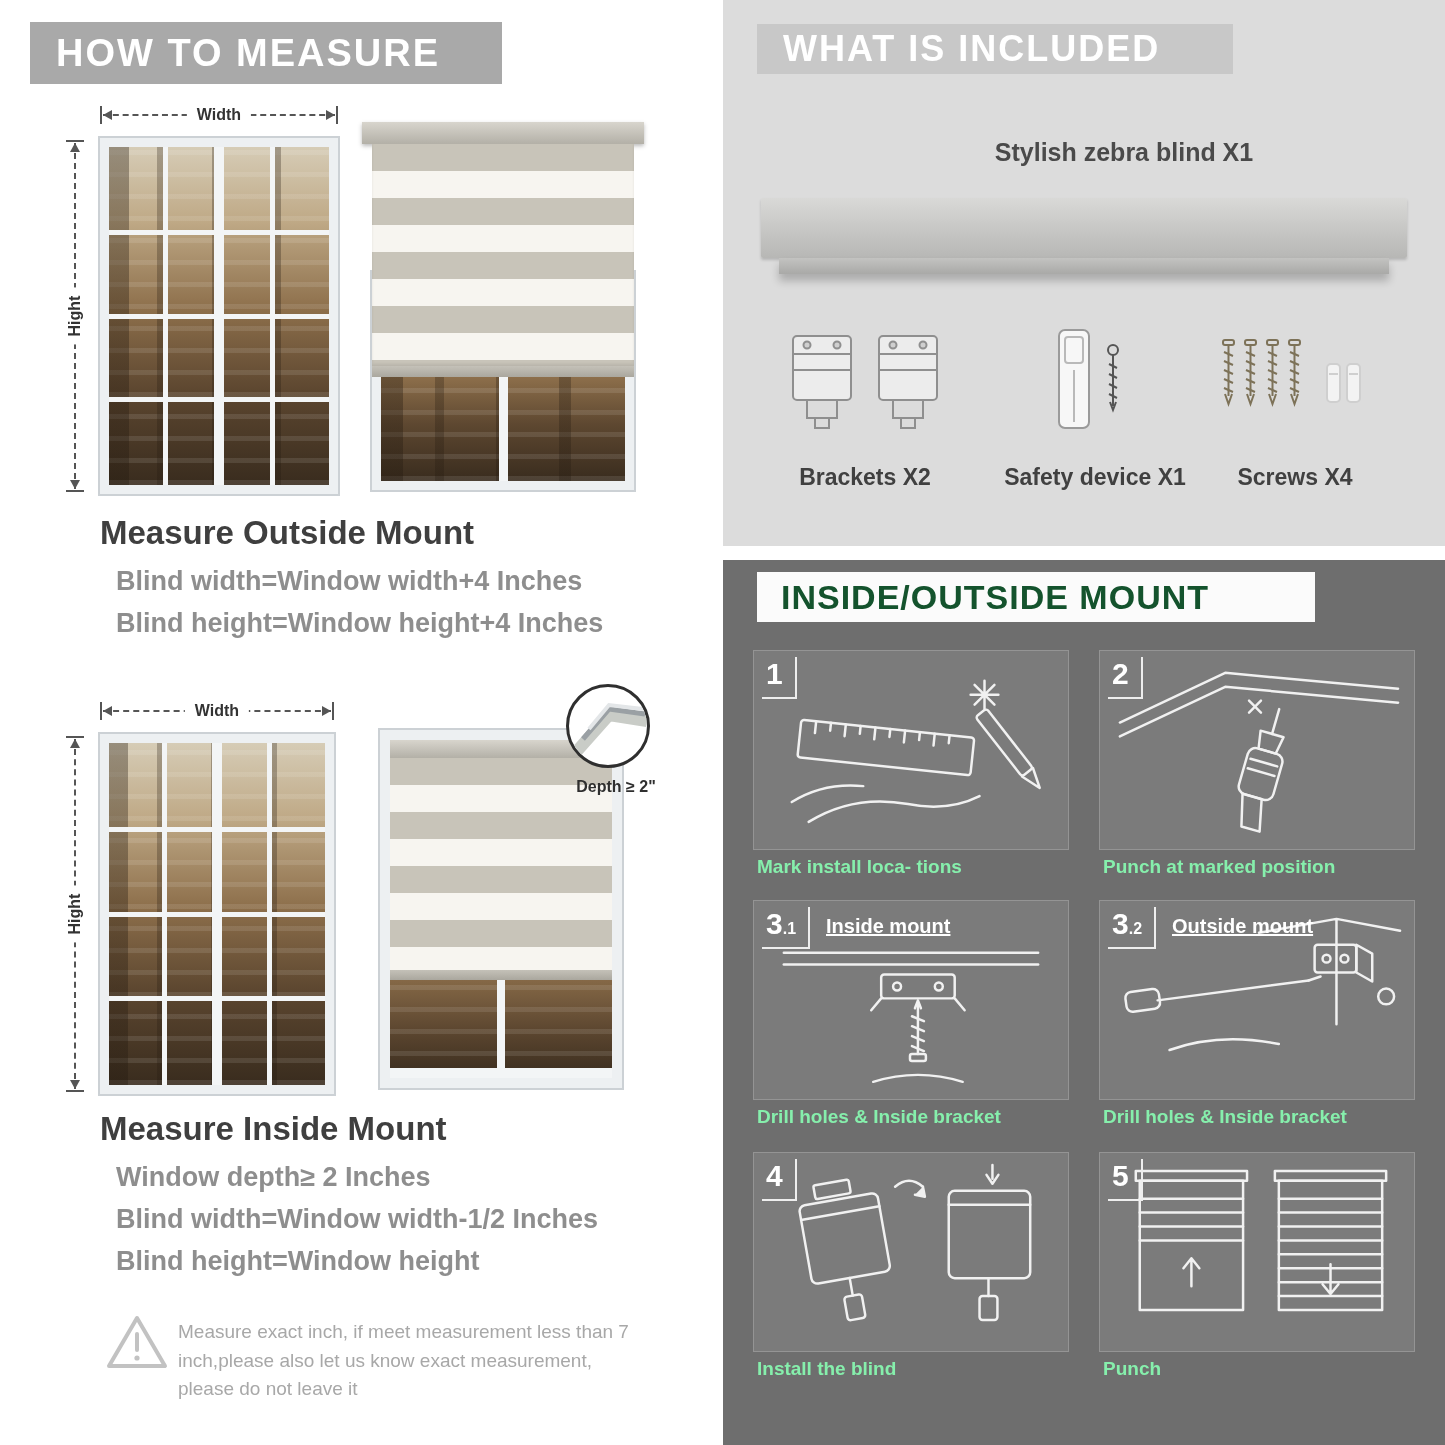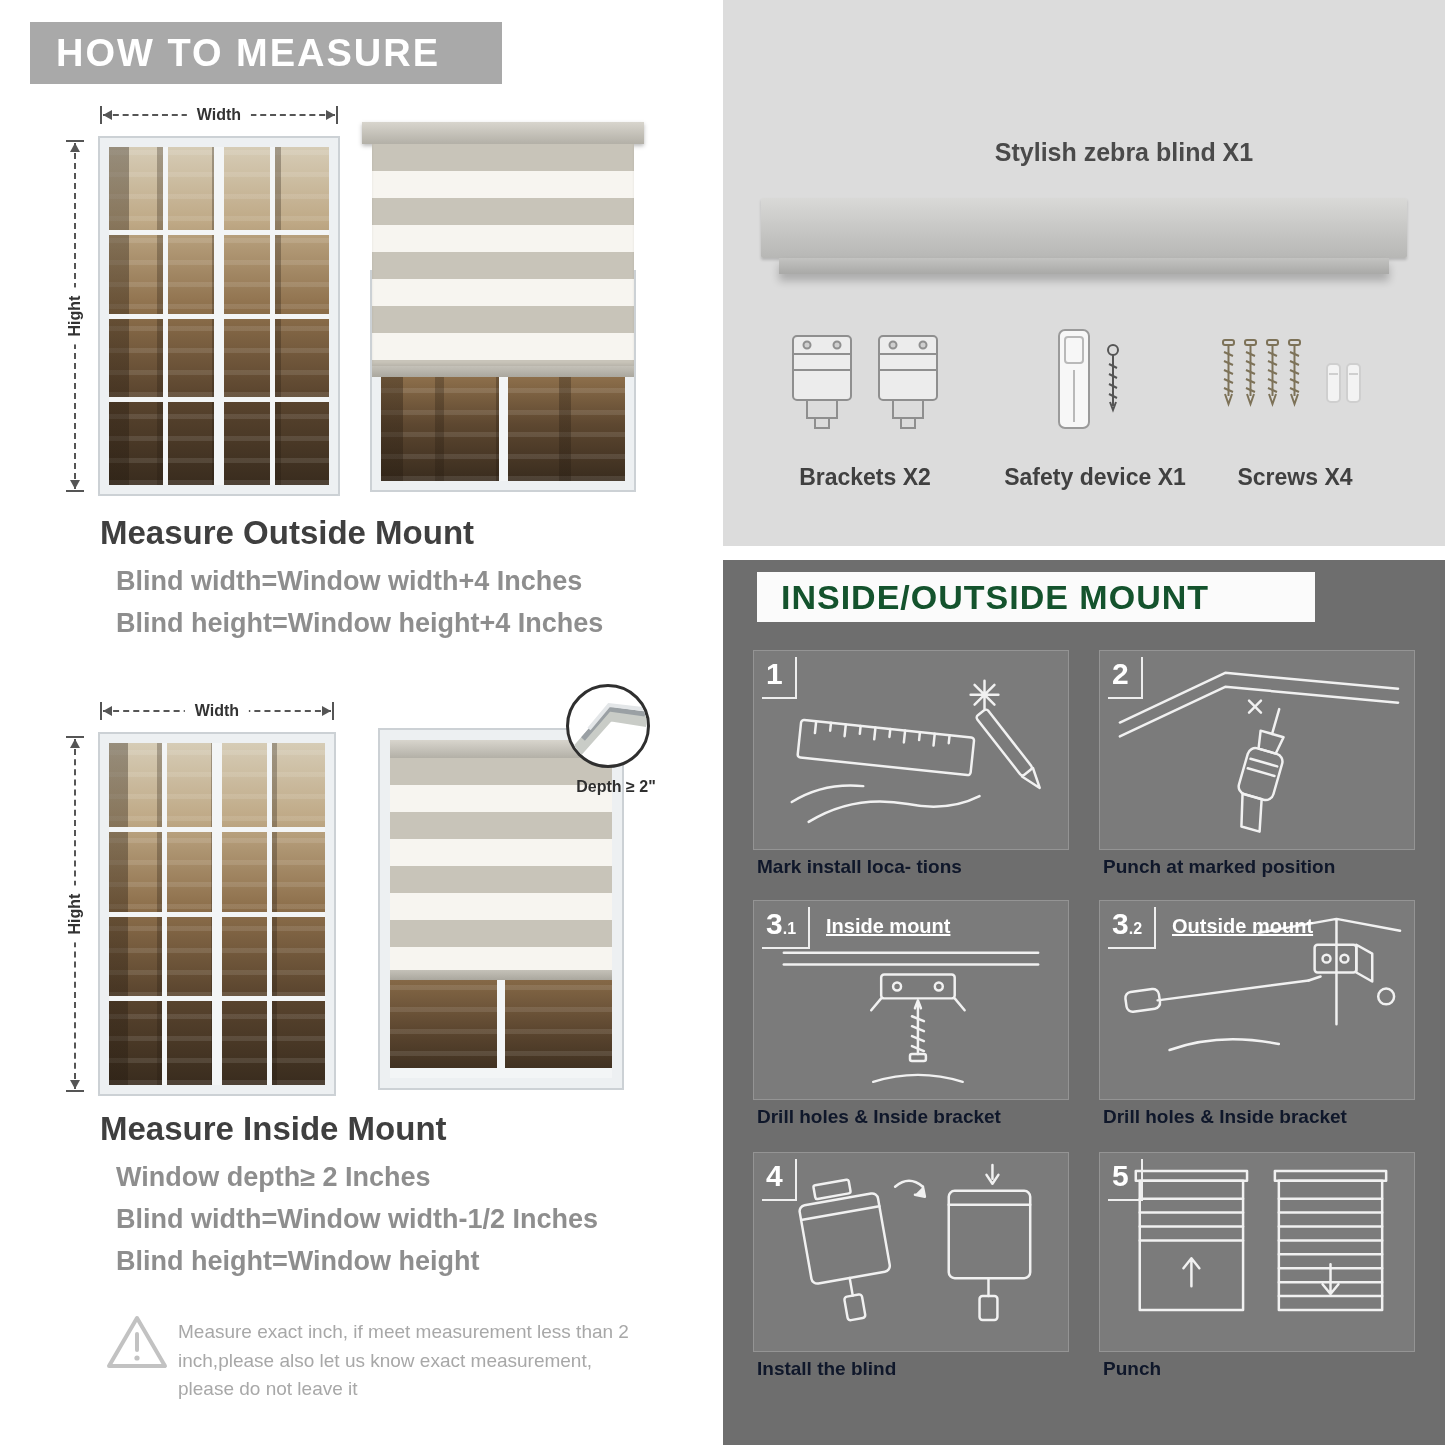--- a/index.html
+++ b/index.html
@@ -108,21 +108,21 @@
   
   .mount{position:absolute;left:723px;top:560px;width:722px;height:885px;background:#6e6e6e;}
   .mount .hdr{position:absolute;left:34px;top:12px;width:558px;height:50px;background:#fbfbfb;color:#14532d;
     font-size:34px;font-weight:bold;letter-spacing:1px;display:flex;align-items:center;padding-left:24px;box-sizing:border-box;}
   .panel{position:absolute;width:316px;height:200px;background:#7b7b7b;border:1px solid #949494;box-sizing:border-box;}
   .panel svg{position:absolute;inset:0;}
   .step-num{position:absolute;top:6px;left:8px;color:#fff;font-size:30px;font-weight:bold;line-height:1;
     padding:2px 12px 8px 4px;border-right:2.5px solid #eee;border-bottom:2.5px solid #eee;z-index:2;}
   .step-num .sub{font-size:16px;vertical-align:baseline;}
   .panel-label{position:absolute;top:14px;left:72px;color:#fff;font-weight:bold;font-size:20px;z-index:2;text-decoration:underline;}
-  .step-cap{position:absolute;width:312px;color:#0f172a;font-weight:bold;font-size:19px;}
+  .step-cap{position:absolute;width:312px;color:#86efac;font-weight:bold;font-size:19px;}
 </style>
 </head>
 <body>
 
 <div>
 
   <div class="left-header">HOW TO MEASURE</div>
 
   <div class="harrow" style="left:100px;top:106px;width:238px;">
     <div class="hline"></div>
@@ -191,24 +191,25 @@
   <div class="sec-title" style="left:100px;top:1110px;">Measure Inside Mount</div>
   <div class="sec-line" style="left:100px;top:1162px;">Window depth≥ 2 Inches</div>
   <div class="sec-line" style="left:100px;top:1204px;">Blind width=Window width-1/2 Inches</div>
   <div class="sec-line" style="left:100px;top:1246px;">Blind height=Window height</div>
 
   <svg class="abs" style="left:104px;top:1312px;" width="66" height="62" viewBox="0 0 66 62">
     <path d="M33 6 L61 54 H5 Z" fill="none" stroke="#c2c2c2" stroke-width="4" stroke-linejoin="round"></path>
     <line x1="33" y1="22" x2="33" y2="38" stroke="#c2c2c2" stroke-width="4" stroke-linecap="round"></line>
     <circle cx="33" cy="46" r="2.6" fill="#c2c2c2"></circle>
   </svg>
-  <div class="warn-text">Measure exact inch, if meet measurement less than 2 inch,please also let us know exact measurement, please do not leave it</div>
+  <div class="warn-text">Measure exact inch, if meet measurement less than 7 inch,please also let us know exact measurement, please do not leave it</div>
 </div>
 
 <div class="included">
+  <div class="hdr">WHAT IS INCLUDED</div>
   <div class="blind-label">Stylish zebra blind X1</div>
 
   <div class="rail-top"></div>
   <div class="rail-lip"></div>
 
   <svg class="abs" style="left:62px;top:330px;" width="160" height="112" viewBox="0 0 160 112">
     <g id="bkt1" stroke="#8f8f8f" stroke-width="2" fill="#ececec">
       <rect x="8" y="6" width="58" height="64" rx="4"></rect>
       <line x1="8" y1="24" x2="66" y2="24"></line>
       <line x1="8" y1="40" x2="66" y2="40"></line>

